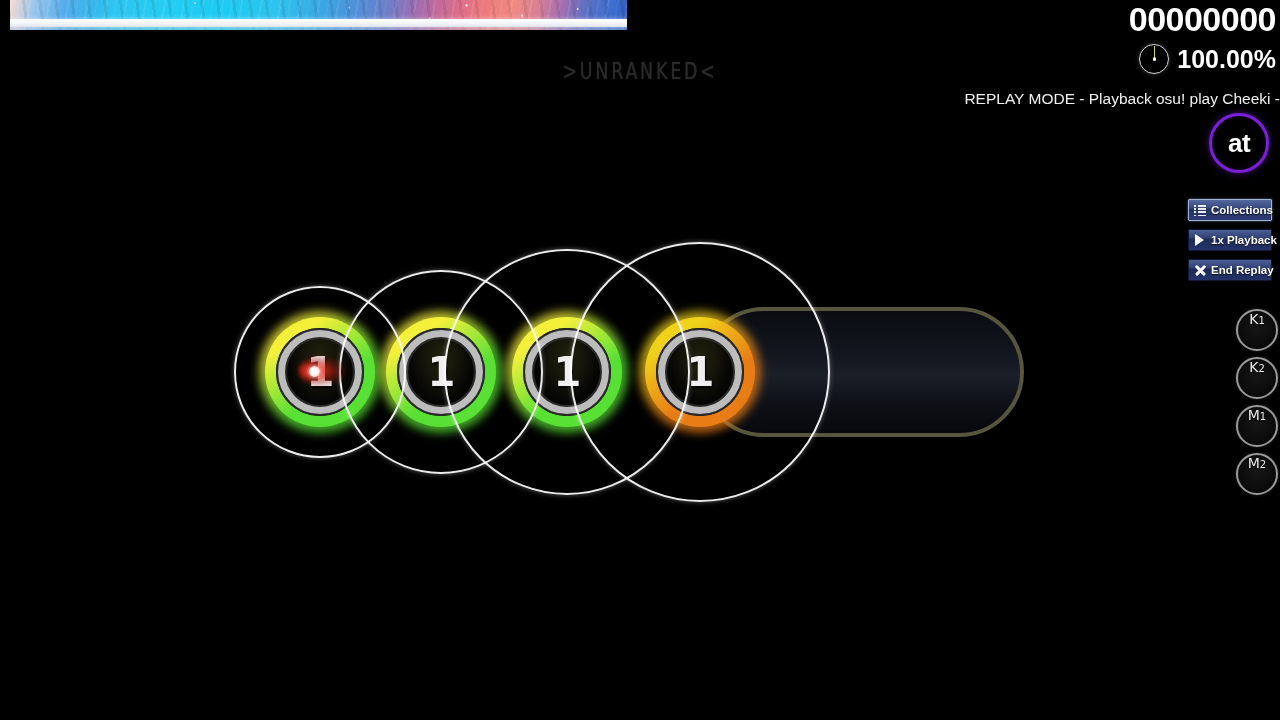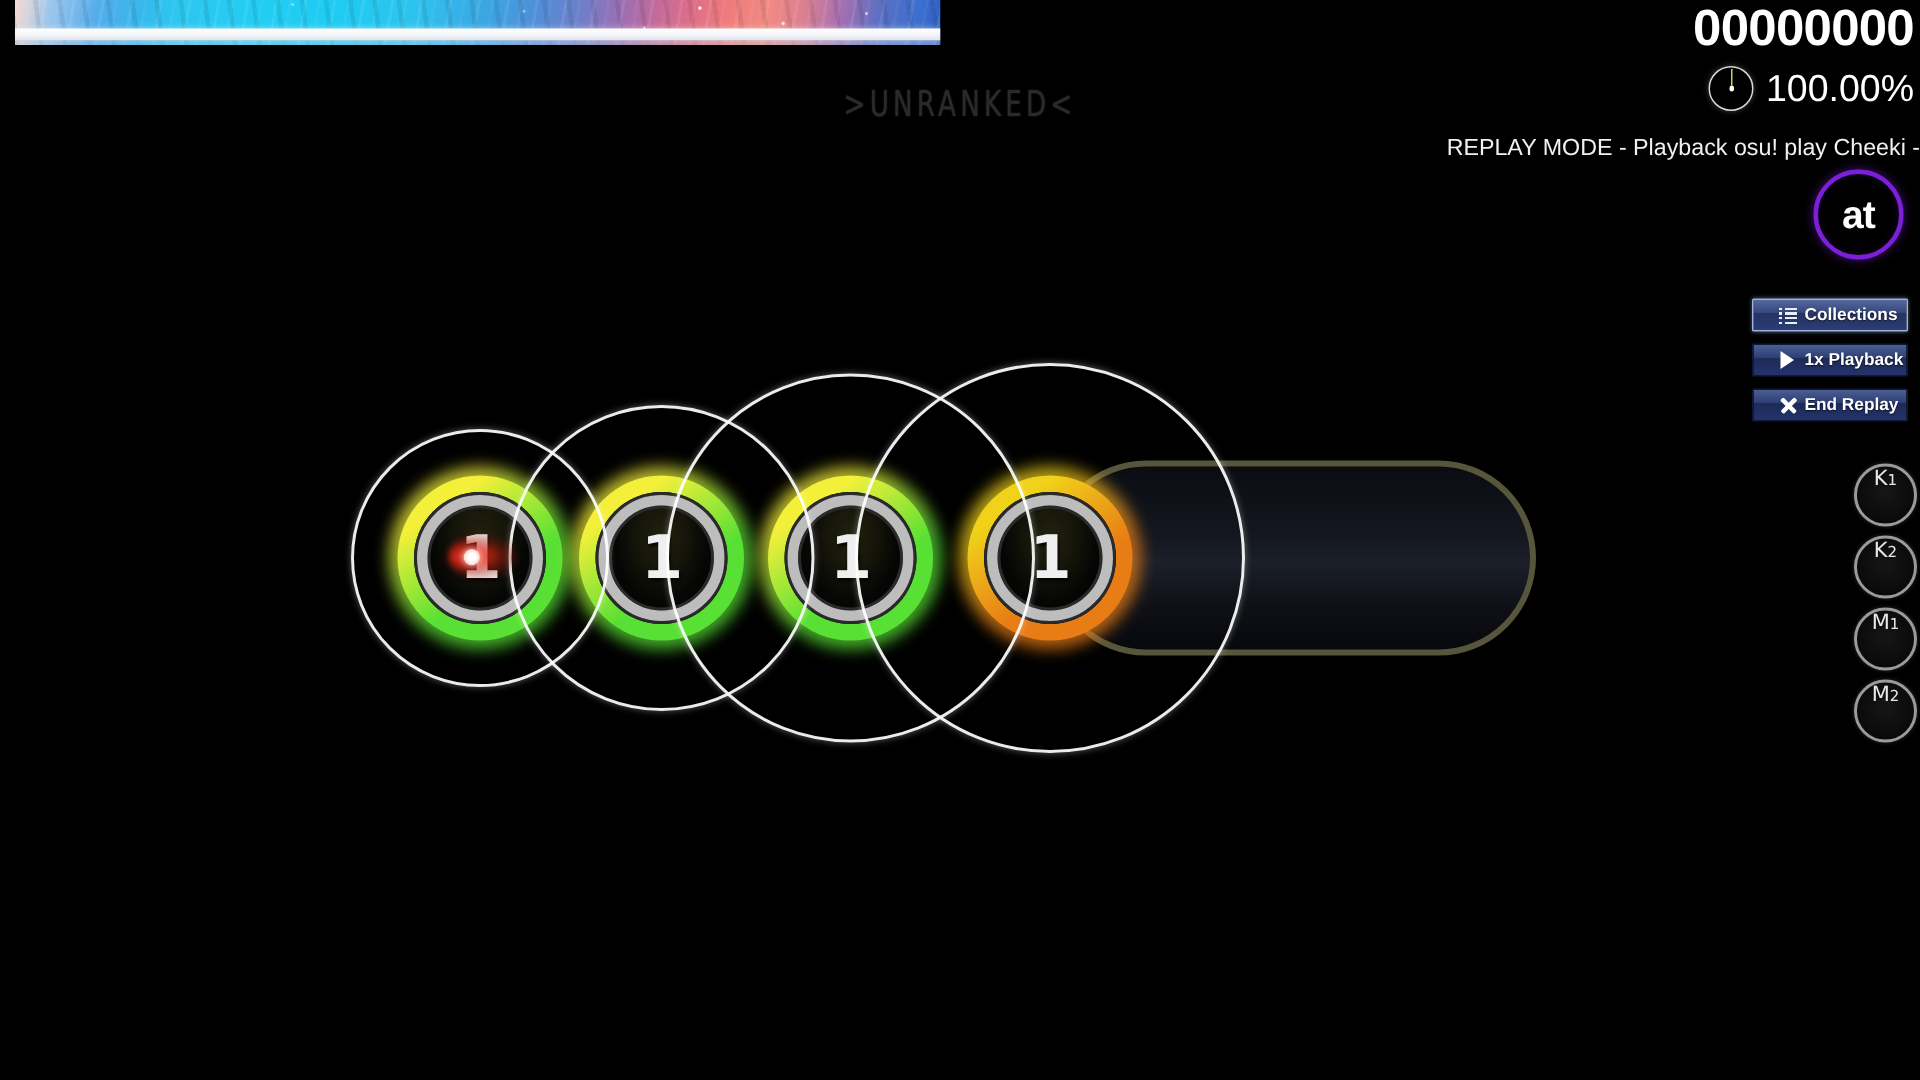--- a/index.html
+++ b/index.html
@@ -166,21 +166,21 @@
     left: 50%;
     top: 50%;
     width: 3.4px;
     height: 3.4px;
     margin: -1.7px 0 0 -1.7px;
     border-radius: 50%;
     background: #ffffff;
   }
   #acc-value {
     font-size: 25px;
-    font-weight: 400;
+    font-weight: 700;
     color: #ffffff;
     line-height: 1;
     text-shadow: 0 1px 3px rgba(0,0,0,0.8);
   }
 
   
   #replay-text {
     position: absolute;
     right: 0px;
     top: 90px;
@@ -222,26 +222,26 @@
   #replay-buttons {
     position: absolute;
     right: 8px;
     top: 199px;
     display: flex;
     flex-direction: column;
     gap: 8px;
     align-items: flex-end;
   }
   .rbtn {
-    width: 104px;
+    width: 84px;
     height: 22px;
     display: flex;
     align-items: center;
     gap: 5px;
-    padding: 0 16px;
+    padding: 0 4px;
     box-sizing: border-box;
     font-size: 11.5px;
     font-weight: 700;
     color: #ffffff;
     background: linear-gradient(180deg, #4a5f95 0%, #2e3f73 42%, #1d2b58 43%, #24336a 100%);
     border: 1px solid #10183a;
     border-radius: 1px;
     cursor: pointer;
     text-shadow: 0 1px 1px rgba(0,0,0,0.7);
     white-space: nowrap;

